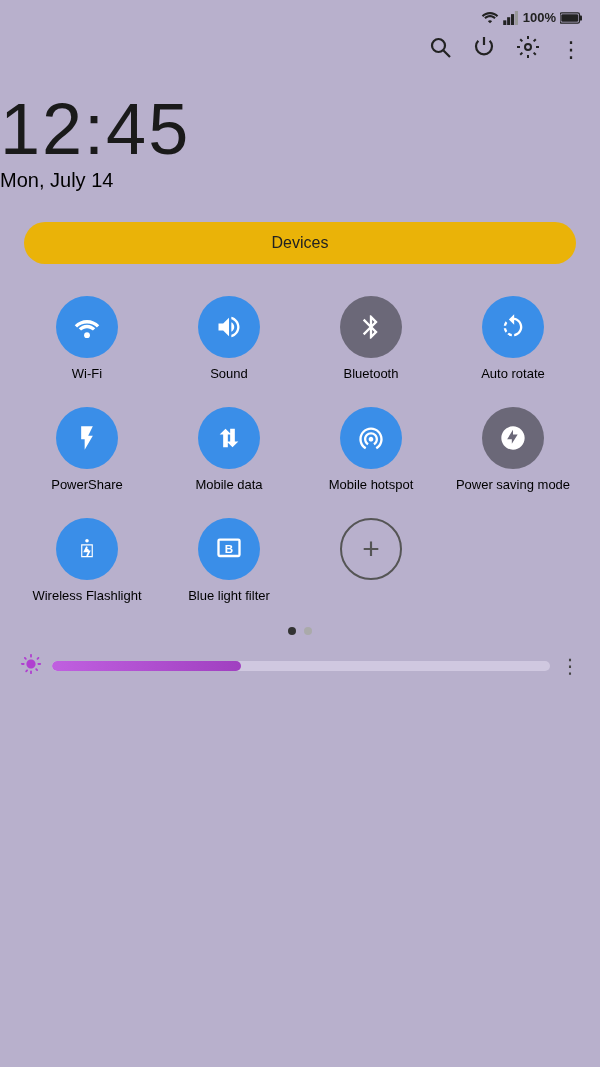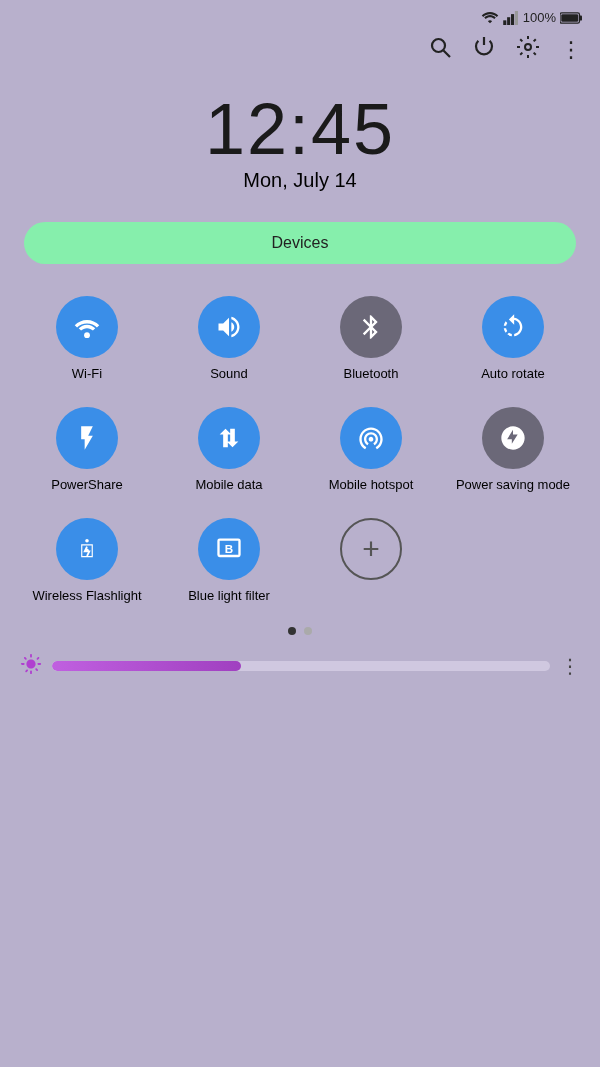--- a/index.html
+++ b/index.html
@@ -21,40 +21,39 @@
       gap: 6px;
     }
     .status-icons {
       display: flex;
       align-items: center;
       gap: 4px;
     }
     .status-text {
       font-size: 13px;
       color: #222;
-      font-weight: 400;
+      font-weight: 700;
     }
 
     
     .top-icons {
       display: flex;
       justify-content: flex-end;
       align-items: center;
       padding: 6px 18px 10px;
       gap: 20px;
     }
     .top-icon {
       font-size: 22px;
       color: #222;
       cursor: pointer;
     }
 
     
     .clock-section {
-      text-align: center;
       padding: 18px 0 10px;
     }
     .clock-time {
       font-size: 72px;
       font-weight: 200;
       color: #1a1a1a;
       letter-spacing: 2px;
       line-height: 1;
     }
     .clock-date {
@@ -75,21 +74,21 @@
       background: #c8c2d8;
       border: none;
       border-radius: 50px;
       padding: 12px 0;
       font-size: 16px;
       color: #222;
       cursor: pointer;
       font-family: inherit;
     }
     .tab-btn.active {
-      background: #86efac;
+      background: #eab308;
     }
 
     
     .qs-grid {
       display: grid;
       grid-template-columns: repeat(4, 1fr);
       gap: 0;
       padding: 10px 16px 0;
     }
     .qs-item {

